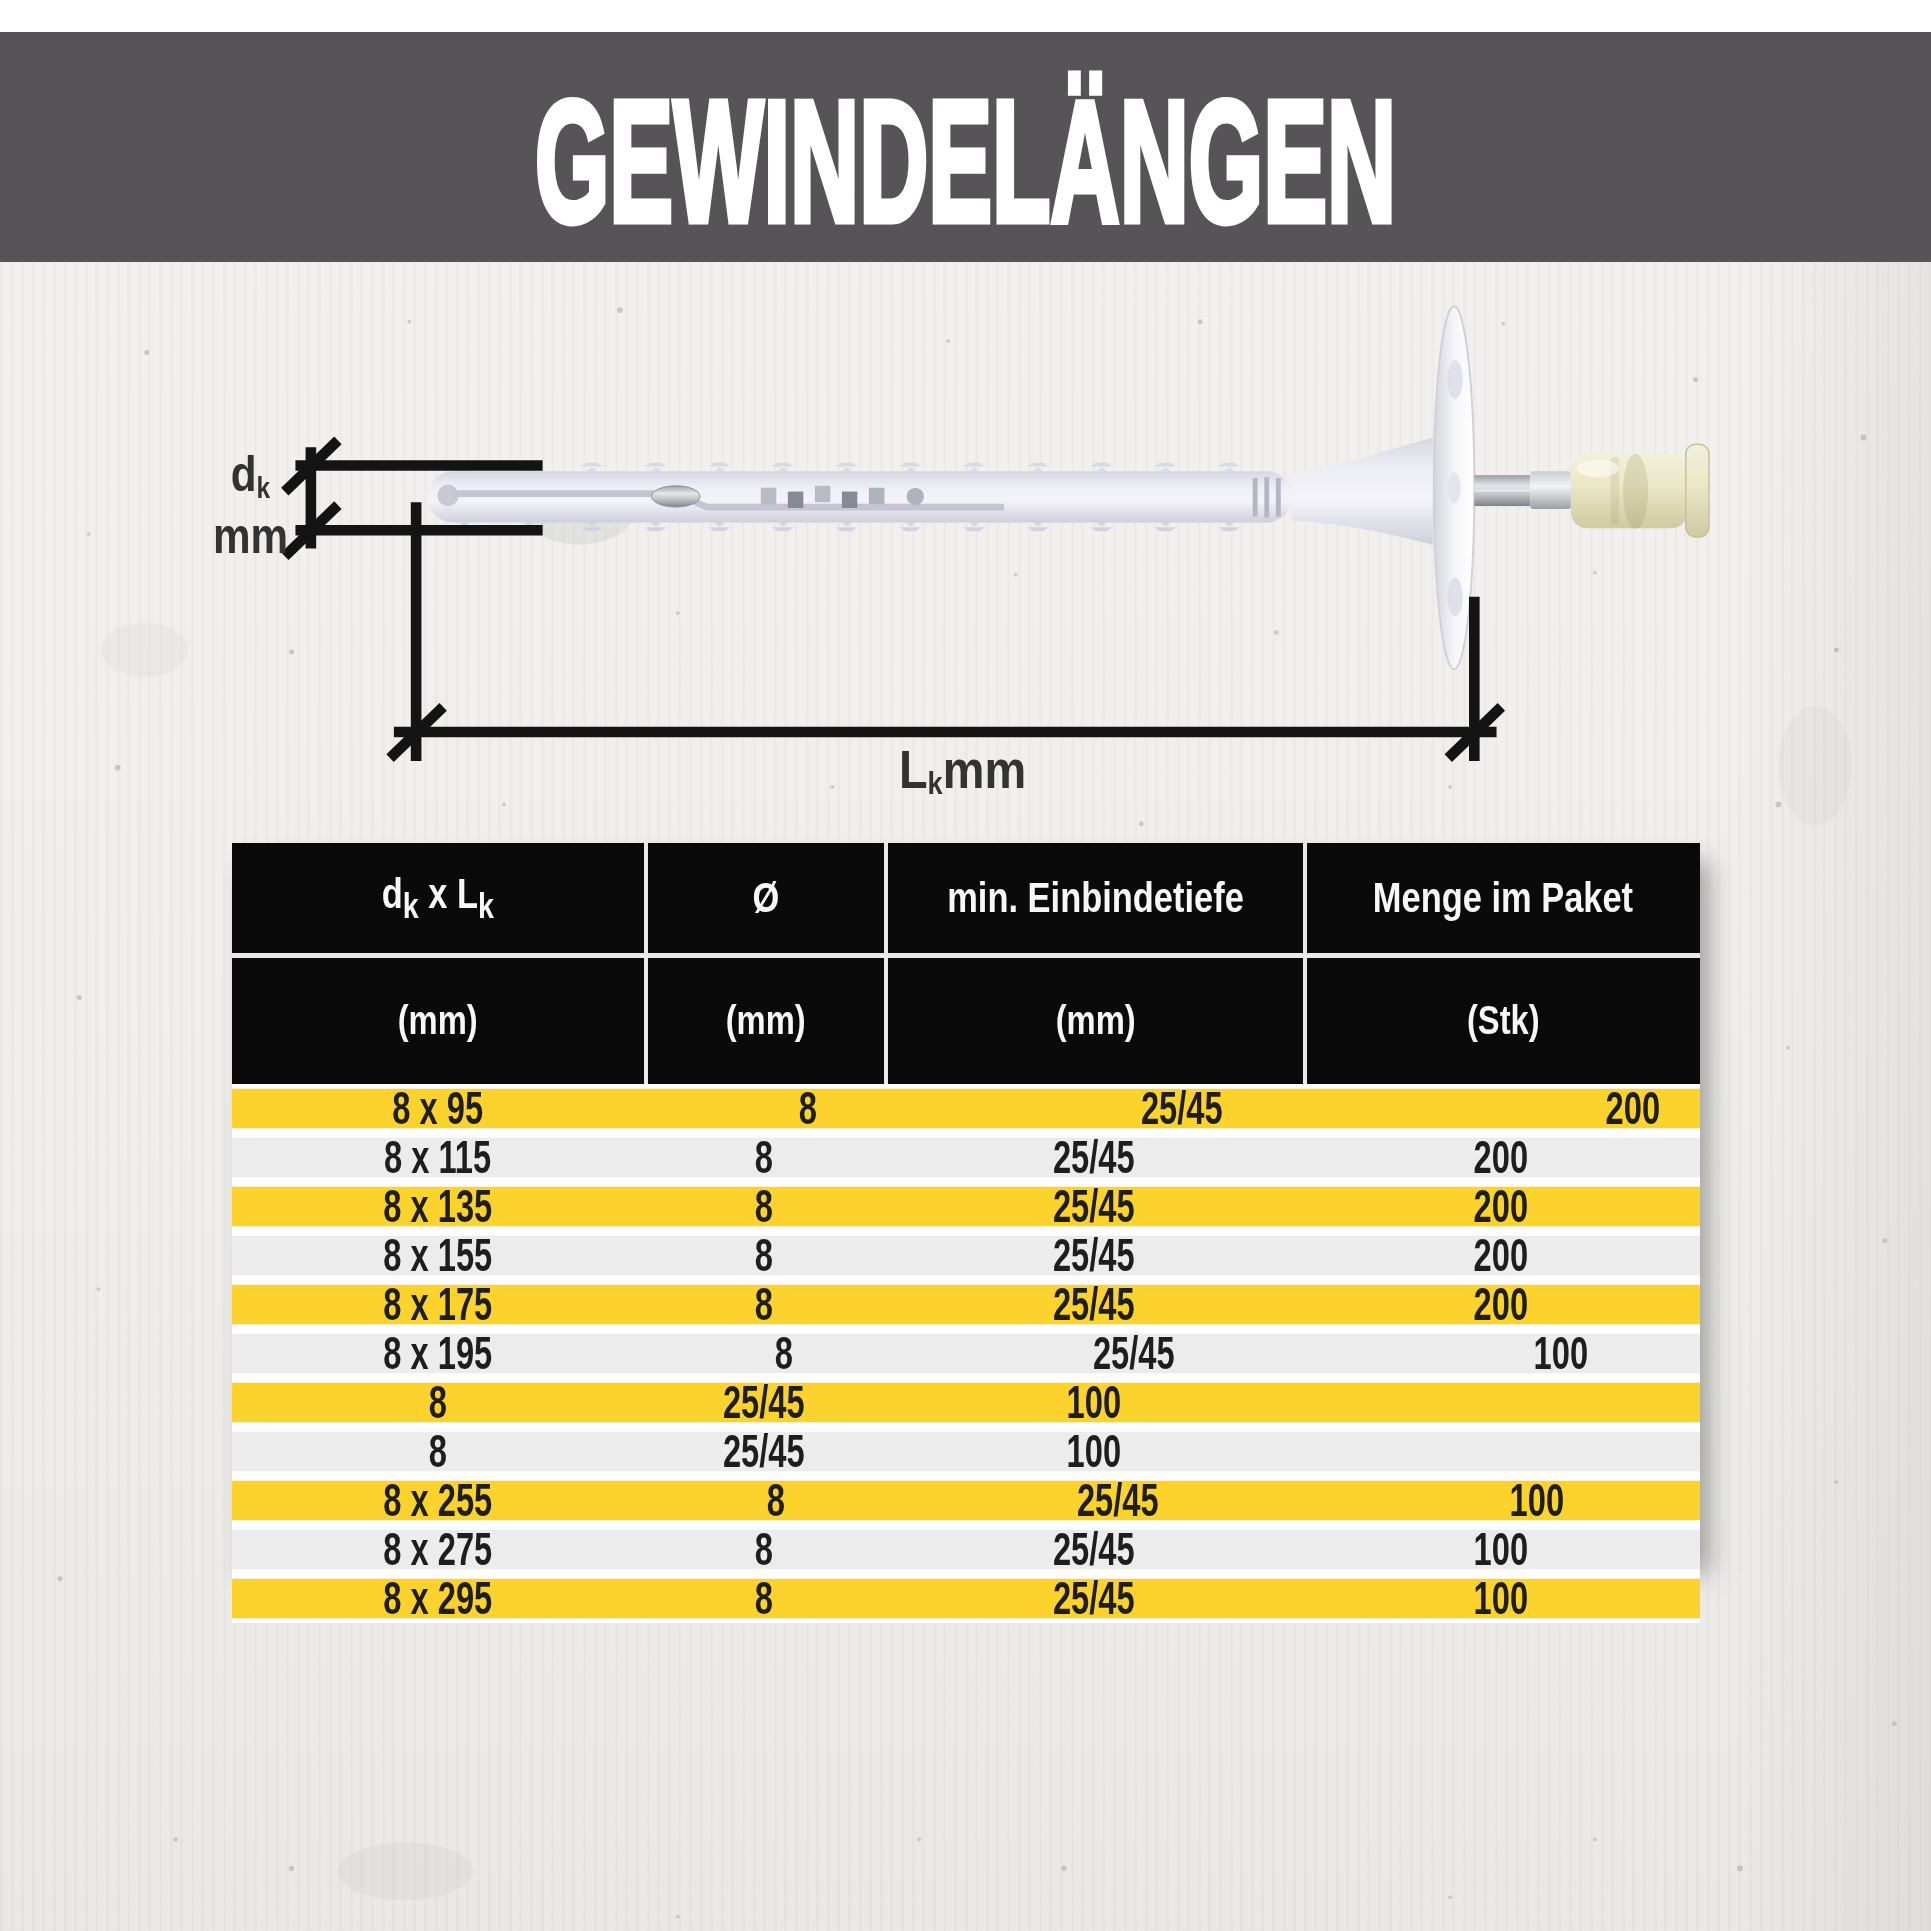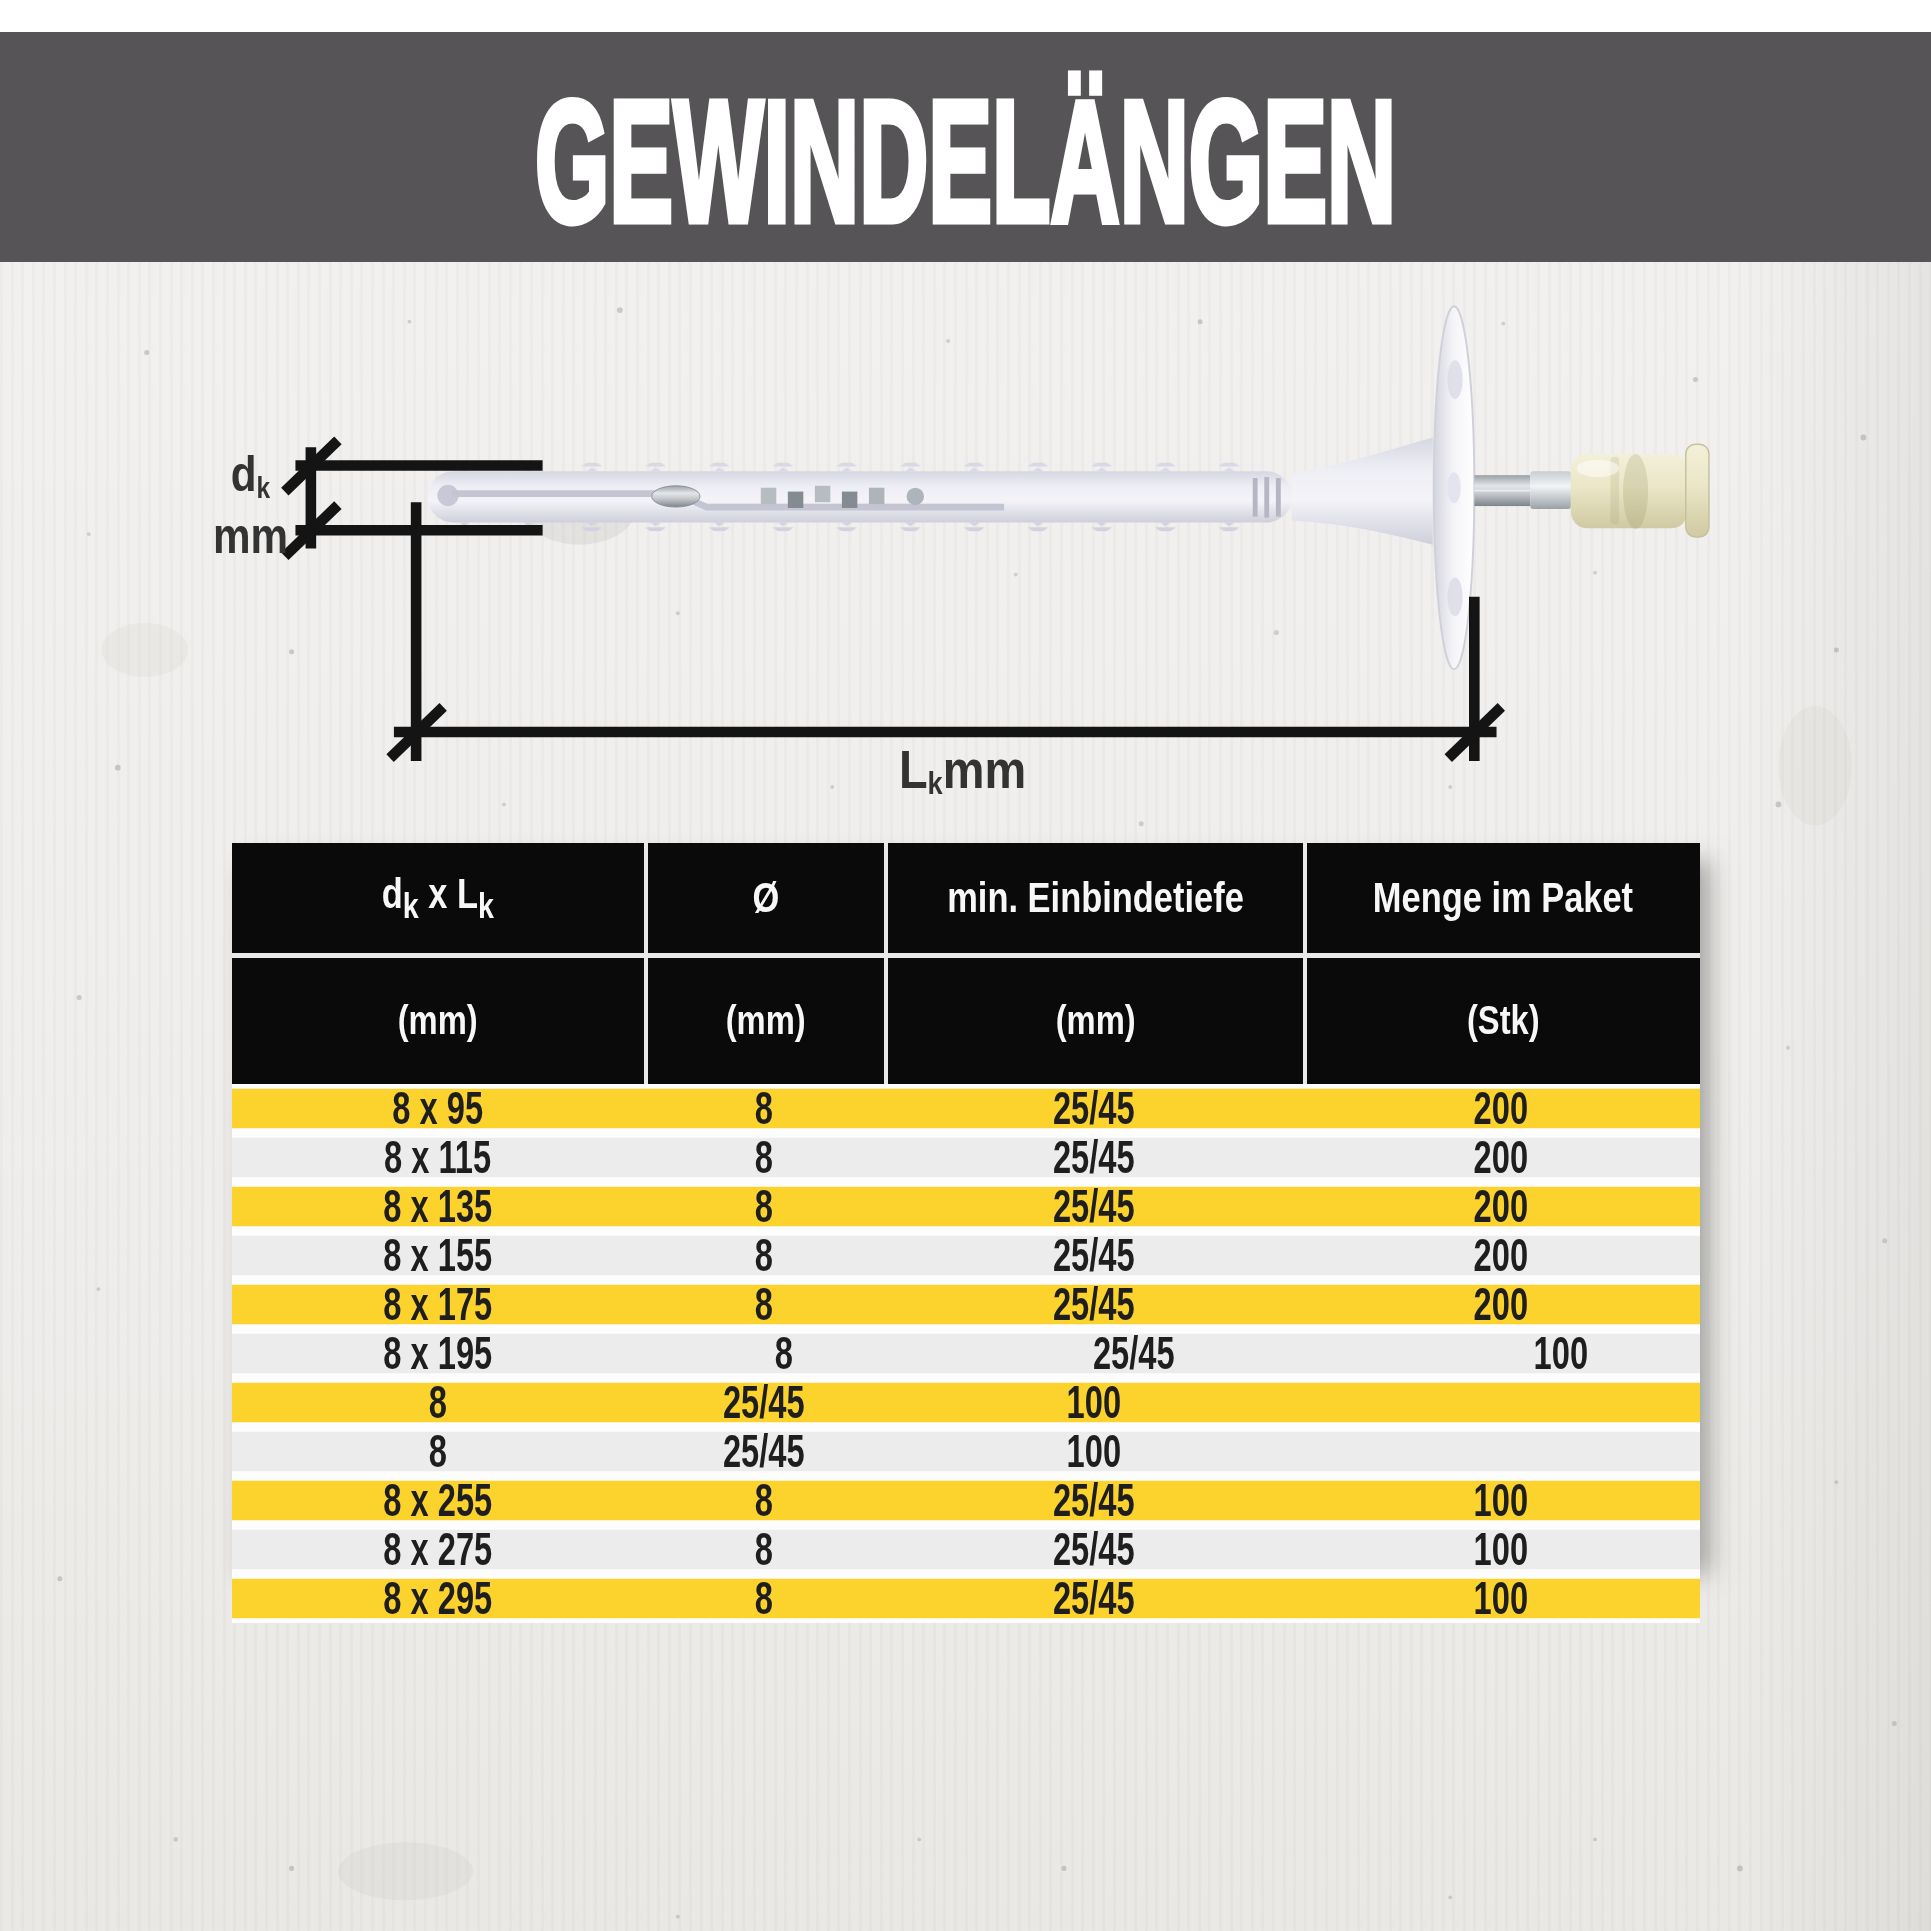--- a/index.html
+++ b/index.html
@@ -237,21 +237,21 @@
           </div>
         <div class="hcell">
             <span class="htext">(mm)</span>
           </div>
         <div class="hcell">
             <span class="htext">(Stk)</span>
           </div>
       </div>
     </div>
     <div class="tbody">
-        <div class="trow" style="background: rgb(252, 210, 45);">
+        <div class="trow" style="background: rgb(252, 210, 45); gap: 44px;">
           <div class="tcell"><span class="cond" style="color: rgb(30, 30, 30);">8 x 95</span></div>
           <div class="tcell"><span class="cond" style="color: rgb(30, 30, 30);">8</span></div>
           <div class="tcell"><span class="cond" style="color: rgb(30, 30, 30);">25/45</span></div>
           <div class="tcell"><span class="cond" style="color: rgb(30, 30, 30);">200</span></div>
         </div>
         <div class="trow" style="background: rgb(236, 236, 236);">
           <div class="tcell"><span class="cond" style="color: rgb(30, 30, 30);">8 x 115</span></div>
           <div class="tcell"><span class="cond" style="color: rgb(30, 30, 30);">8</span></div>
           <div class="tcell"><span class="cond" style="color: rgb(30, 30, 30);">25/45</span></div>
           <div class="tcell"><span class="cond" style="color: rgb(30, 30, 30);">200</span></div>
@@ -283,21 +283,21 @@
         <div class="trow" style="background: rgb(252, 210, 45);">
           <div class="tcell"><span class="cond" style="color: rgb(30, 30, 30);">8</span></div>
           <div class="tcell"><span class="cond" style="color: rgb(30, 30, 30);">25/45</span></div>
           <div class="tcell"><span class="cond" style="color: rgb(30, 30, 30);">100</span></div>
         </div>
         <div class="trow" style="background: rgb(236, 236, 236);">
           <div class="tcell"><span class="cond" style="color: rgb(30, 30, 30);">8</span></div>
           <div class="tcell"><span class="cond" style="color: rgb(30, 30, 30);">25/45</span></div>
           <div class="tcell"><span class="cond" style="color: rgb(30, 30, 30);">100</span></div>
         </div>
-        <div class="trow" style="background: rgb(252, 210, 45);">
+        <div class="trow" style="background: rgb(252, 210, 45); gap: 12px;">
           <div class="tcell"><span class="cond" style="color: rgb(30, 30, 30);">8 x 255</span></div>
           <div class="tcell"><span class="cond" style="color: rgb(30, 30, 30);">8</span></div>
           <div class="tcell"><span class="cond" style="color: rgb(30, 30, 30);">25/45</span></div>
           <div class="tcell"><span class="cond" style="color: rgb(30, 30, 30);">100</span></div>
         </div>
         <div class="trow" style="background: rgb(236, 236, 236);">
           <div class="tcell"><span class="cond" style="color: rgb(30, 30, 30);">8 x 275</span></div>
           <div class="tcell"><span class="cond" style="color: rgb(30, 30, 30);">8</span></div>
           <div class="tcell"><span class="cond" style="color: rgb(30, 30, 30);">25/45</span></div>
           <div class="tcell"><span class="cond" style="color: rgb(30, 30, 30);">100</span></div>

